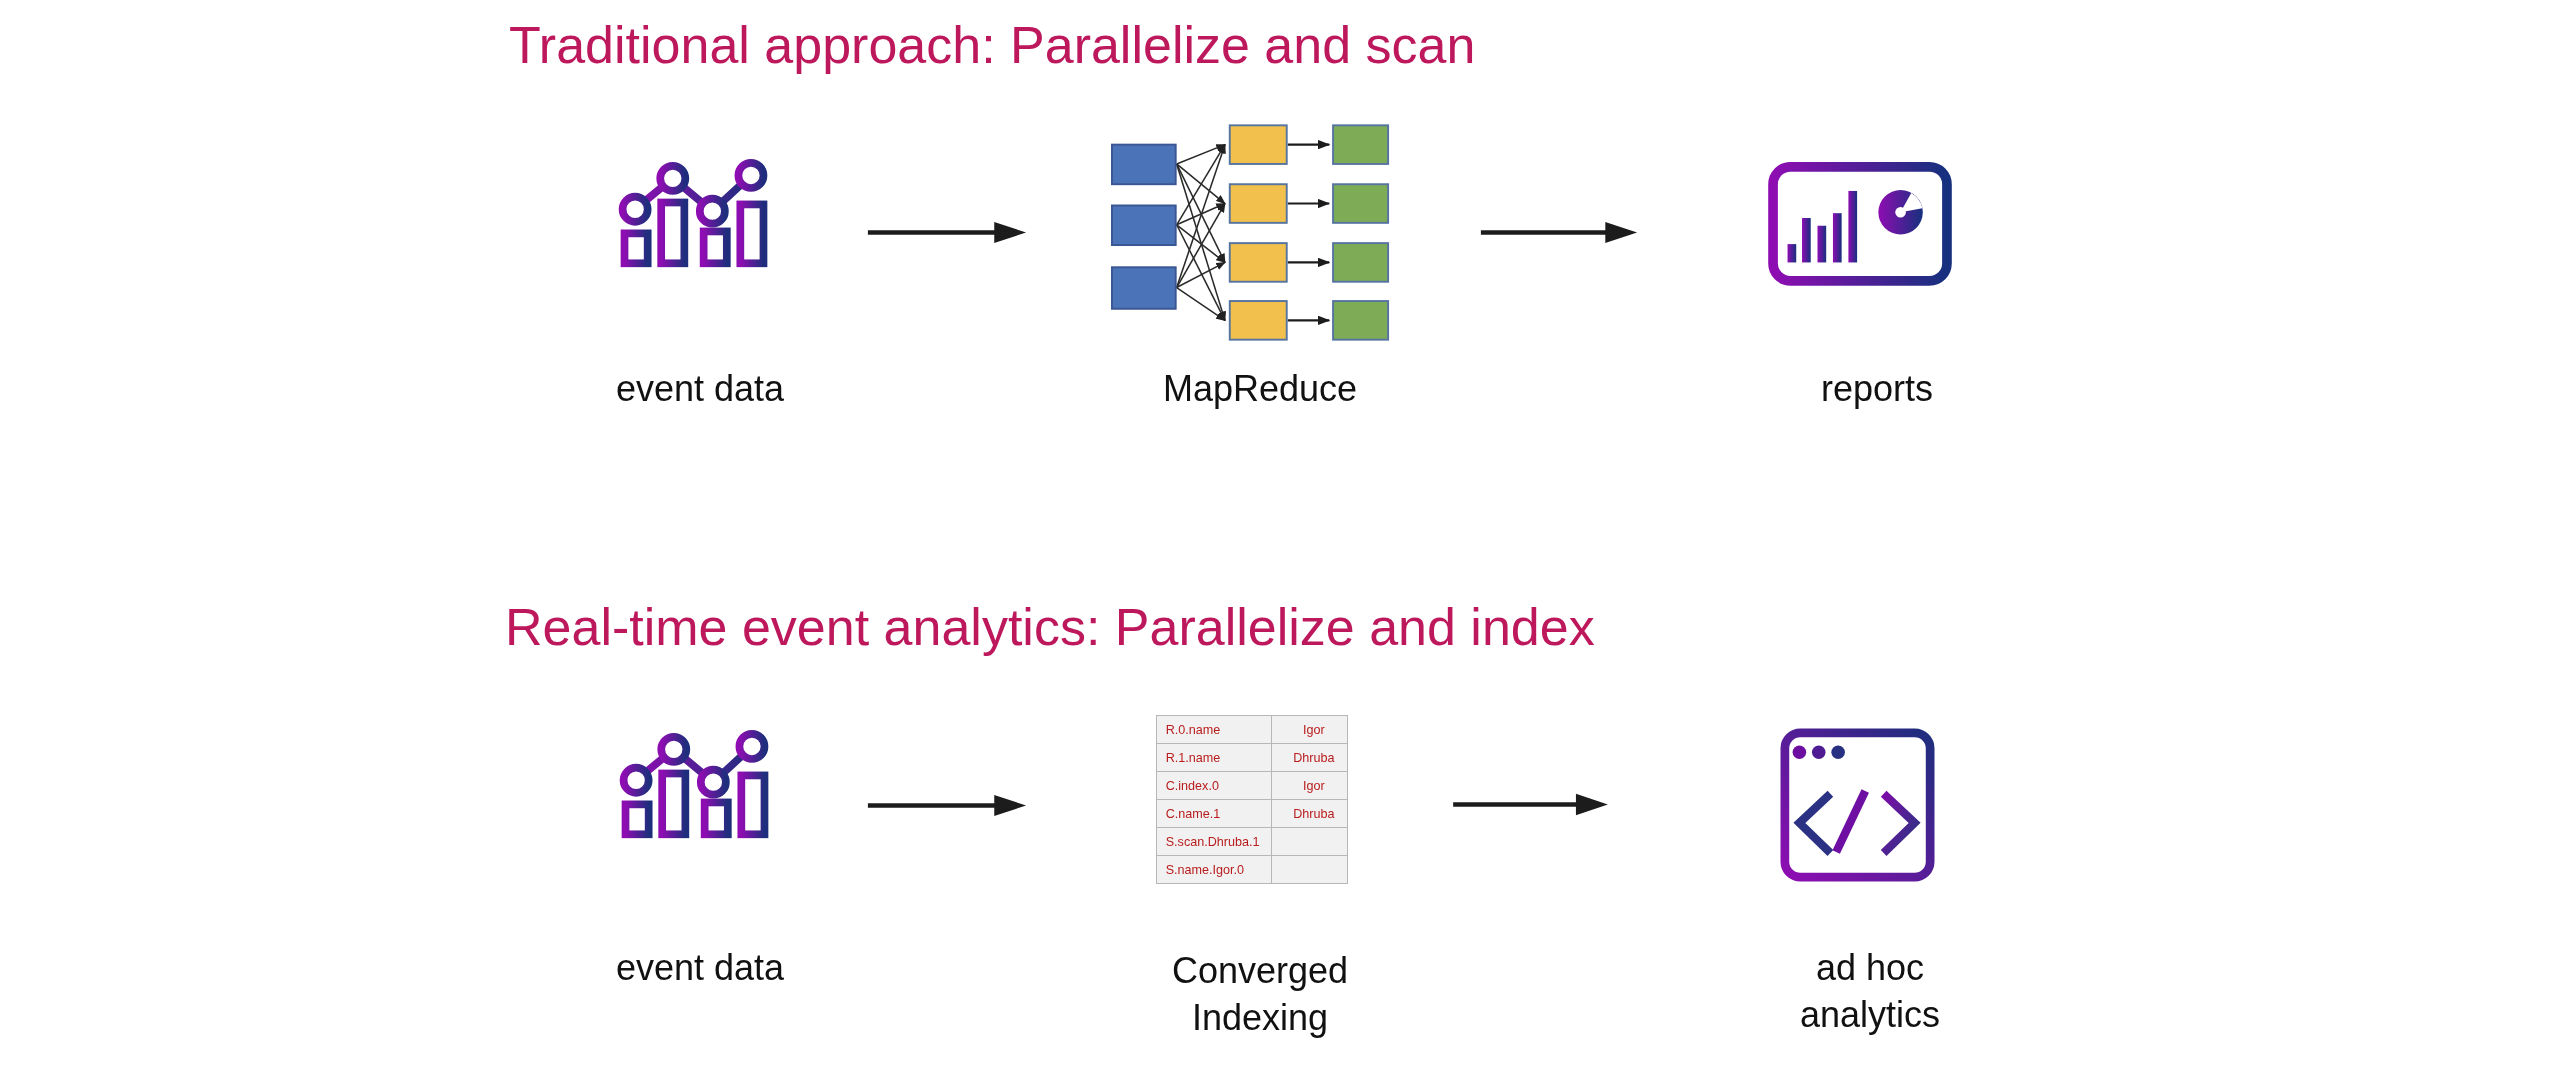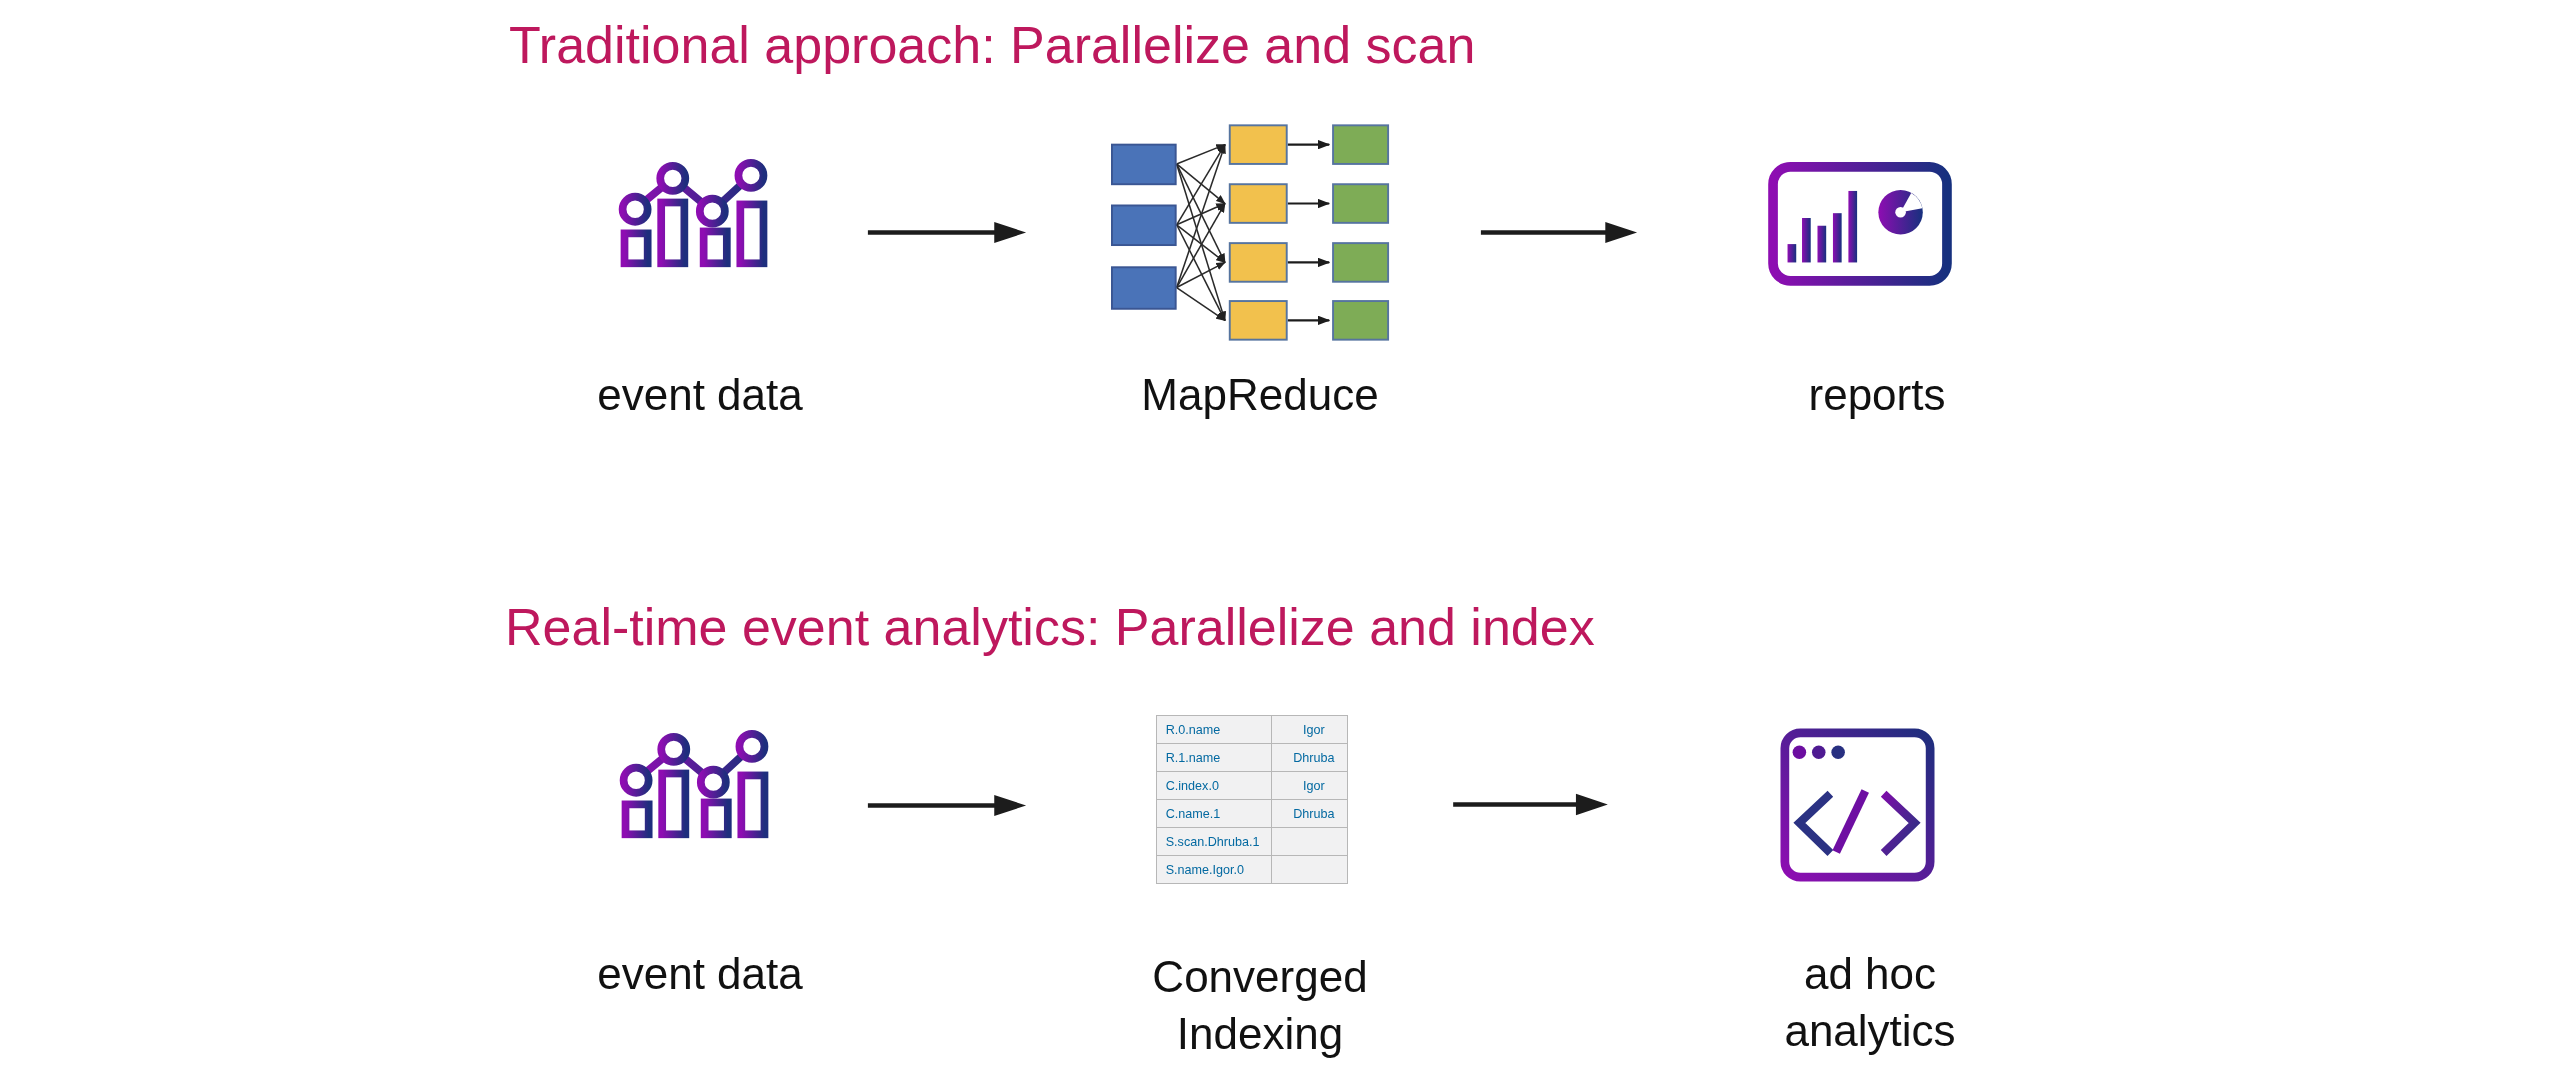--- a/index.html
+++ b/index.html
@@ -1,25 +1,25 @@
 <!DOCTYPE html>
 <html><head>
 <meta charset="utf-8">
 <style>
   html,body{margin:0;padding:0;background:#ffffff;}
   .stage{position:relative;width:2576px;height:1073px;background:#ffffff;overflow:hidden;
          font-family:"Liberation Sans",sans-serif;}
   .abs{position:absolute;}
   .title{position:absolute;font-size:52px;line-height:1.2;font-weight:400;color:#be185d;white-space:nowrap;}
-  .item-label{position:absolute;font-size:44px;line-height:1.3;color:#111111;text-align:center;
+  .item-label{position:absolute;font-size:36px;line-height:1.3;color:#111111;text-align:center;
               transform:translateX(-50%);}
   table.idx{position:absolute;border-collapse:collapse;background:#f1f1f2;
             border:1px solid #9d9d9d;}
   table.idx td{border:1px solid #b7b7b7;background:#f1f1f2;height:27px;
-               font-size:12.6px;color:#0369a1;padding:0 0 0 8.7px;vertical-align:middle;}
+               font-size:12.6px;color:#b91c1c;padding:0 0 0 8.7px;vertical-align:middle;}
   table.idx td.c1{width:105px;}
   table.idx td.c2{width:67px;text-align:center;}
   svg{display:block;}
 </style>
 </head>
 <body>
 
 <div class="stage">
 
   <div class="title" style="left:509px;top:13.5px;">Traditional approach: Parallelize and scan</div>

